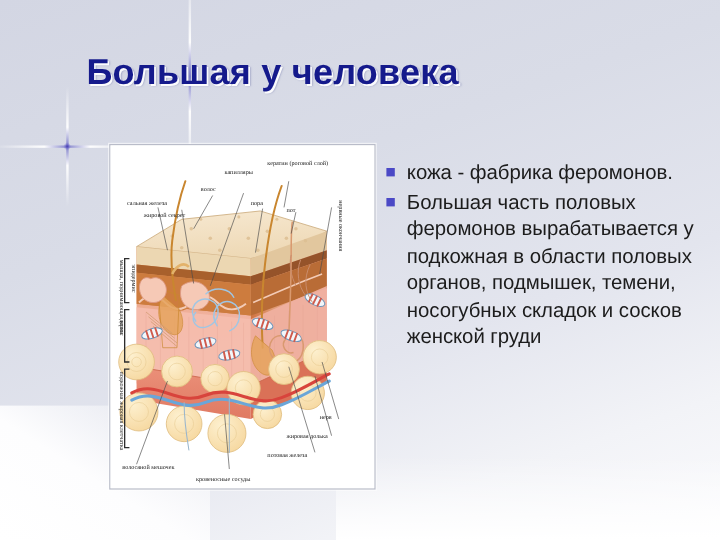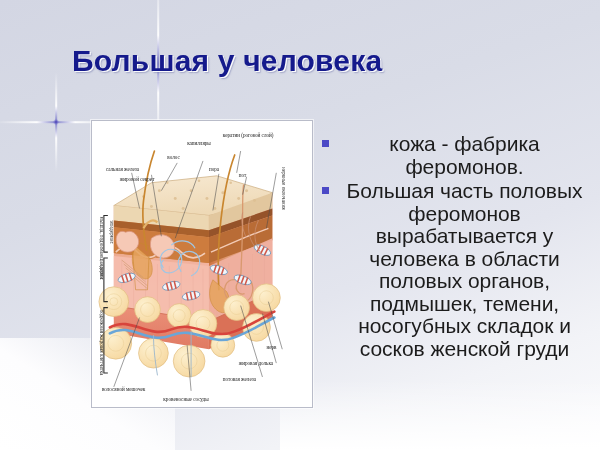--- a/index.html
+++ b/index.html
@@ -78,23 +78,22 @@
   
   .bullets {
     position:absolute; left:322px; top:133px; width:268px;
   }
   .bullet-row { display:flex; align-items:flex-start; margin-bottom:2px; }
   .bullet-mark {
     width:7px; height:7px; background:#4b49c6; flex:0 0 auto;
     margin:7px 10px 0 0;
   }
   .bullet-text {
-    font-size:21px; line-height:22.5px; color:#1c1c1c;
+    font-size:17px; line-height:22.5px; color:#1c1c1c;
     letter-spacing:-0.05px;
-    text-align:center;
   }
 </style>
 </head>
 <body>
 
 <div class="slide">
 
   <div class="bg-wash-bl"></div>
   <div class="bg-wash-br"></div>
 
@@ -354,17 +353,17 @@
     </div>
   </div>
 
   <div class="bullets">
     <div class="bullet-row">
       <span class="bullet-mark"></span>
       <span class="bullet-text">кожа - фабрика феромонов.</span>
     </div>
     <div class="bullet-row">
       <span class="bullet-mark"></span>
-      <span class="bullet-text">Большая часть половых феромонов вырабатывается у человека в области половых органов, подмышек, темени, носогубных складок и сосков женской груди</span>
+      <span class="bullet-text">Большая часть половых феромонов вырабатывается у подкожная в области половых органов, подмышек, темени, носогубных складок и сосков женской груди</span>
     </div>
   </div>
 
 </div>
 
 </body></html>

